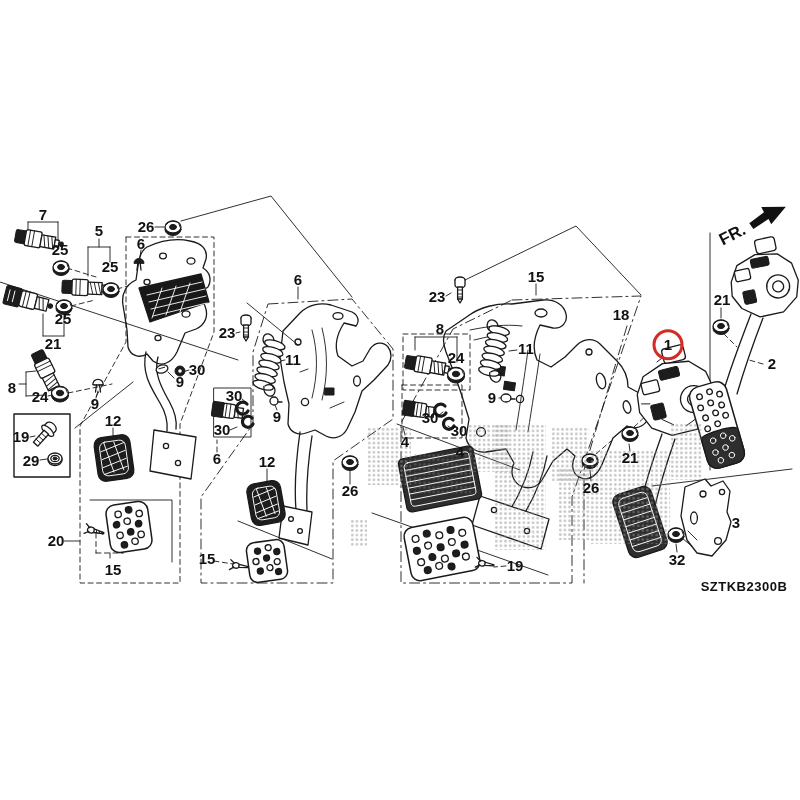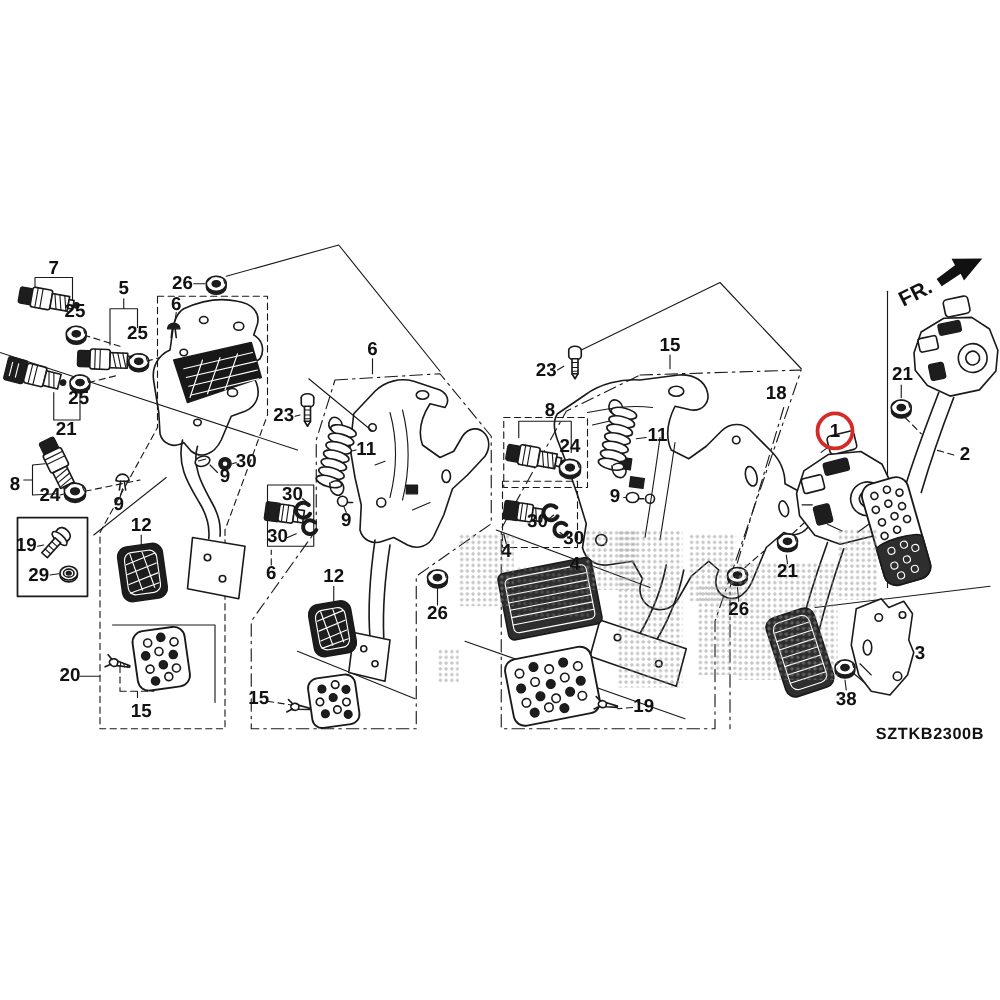--- a/index.html
+++ b/index.html
@@ -552,18 +552,18 @@
       <div class="plabel" style="left: 459px; top: 431px;">30</div>
       <div class="plabel" style="left: 405px; top: 442px;">4</div>
       <div class="plabel" style="left: 460px; top: 452px;">4</div>
       <div class="plabel" style="left: 515px; top: 566px;">19</div>
       <div class="plabel" style="left: 591px; top: 488px;">26</div>
       <div class="plabel" style="left: 630px; top: 458px;">21</div>
       <div class="plabel circled" style="left: 668px; top: 346px;">1</div>
       <div class="plabel" style="left: 722px; top: 300px;">21</div>
       <div class="plabel" style="left: 772px; top: 364px;">2</div>
       <div class="plabel" style="left: 736px; top: 523px;">3</div>
-      <div class="plabel" style="left: 677px; top: 560px;">38</div>
+      <div class="plabel" style="left: 677px; top: 560px;">32</div>
     </div>
 
 <div class="part-code">SZTKB2300B</div>
 
 </div>
 
 </body></html>

